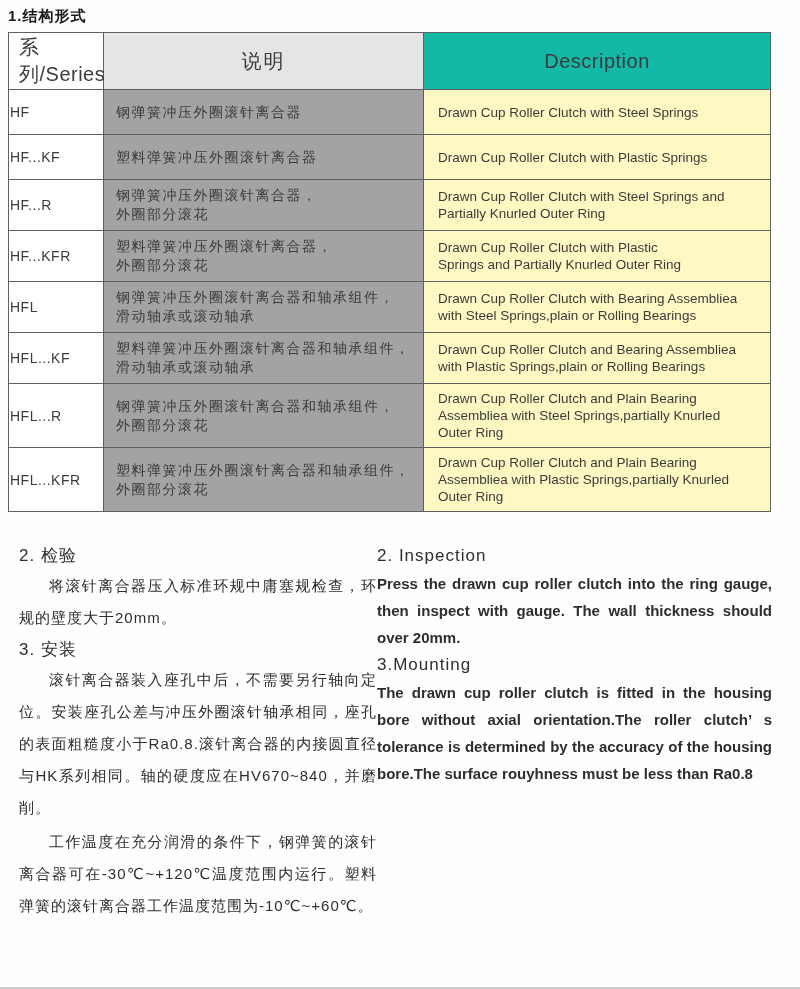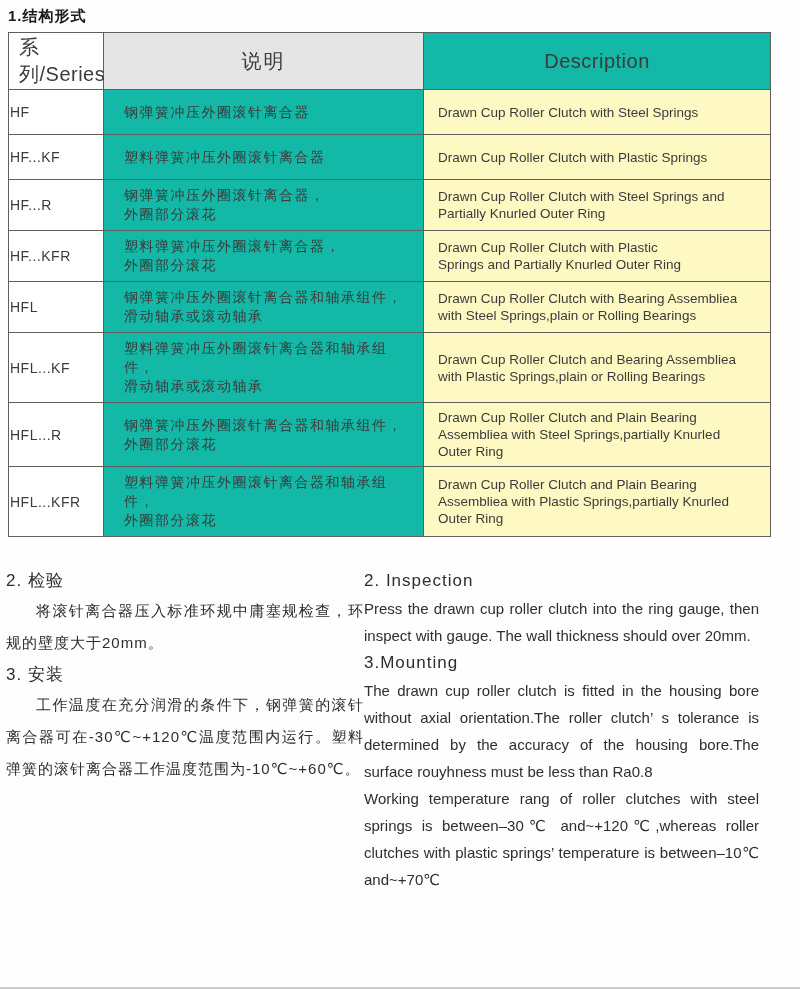--- a/index.html
+++ b/index.html
@@ -32,47 +32,47 @@
     border:1px solid #5f5f5f;
     vertical-align:middle;
     font-weight:400;
   }
   table.structure th{height:42px;font-size:20px;margin-top:40px;}
   th.h-series{text-align:left;padding-left:10px;background:#ffffff;letter-spacing:0.5px;}
   th.h-cn{text-align:center;background:#e5e5e5;letter-spacing:2px;}
   th.h-en{text-align:center;background:#14b8a6;letter-spacing:0.5px;}
   td.series{height:42px;background:#ffffff;letter-spacing:0.5px;}
   td.cn{
-    background:#14b8a6;padding:6px 20px;
+    background:#a3a3a3;padding:6px 12px;
     white-space:pre-line;line-height:19px;letter-spacing:1.5px;
   }
   td.en{
     background:#fef9c3;padding:6px 14px;
     white-space:pre-line;line-height:17px;font-size:13.5px;
   }
 
   
   .sections{
-    display:flex;justify-content:flex-start;
-    margin:30px 28px 0 6px;
+    display:flex;justify-content:flex-end;
+    margin:30px 28px 0 12px;
   }
   .col-cn{width:358px;}
   .col-en{width:395px;}
   h2.sec-h{
     font-size:17px;font-weight:400;color:#2e2e2e;
     margin:0;line-height:28px;letter-spacing:1px;
   }
   .col-cn p{
     font-size:15px;line-height:32px;color:#2e2e2e;
     margin:0 0 2px 0;text-indent:2em;letter-spacing:1px;
     text-align:justify;
   }
   .col-en p{
     font-size:15px;line-height:27px;color:#2e2e2e;
-    margin:0;text-align:justify;
+    margin:0;text-align:justify;font-weight:bold;
   }
 
   .footer-line{
     position:absolute;left:0;bottom:0;width:800px;height:2px;
     background:#cfcccc;
   }
 </style>
 </head>
 <body>
 
@@ -150,27 +150,27 @@
         </tr>
       </tbody>
   </table>
 
   <div class="sections">
 
     <div class="col-cn">
       <h2 class="sec-h">2. 检验</h2>
       <p>将滚针离合器压入标准环规中庸塞规检查，环规的壁度大于20mm。</p>
       <h2 class="sec-h">3. 安装</h2>
+      <p>滚针离合器装入座孔中后，不需要另行轴向定位。安装座孔公差与冲压外圈滚针轴承相同，座孔的表面粗糙度小于Ra0.8.滚针离合器的内接圆直径与HK系列相同。轴的硬度应在HV670~840，并磨削。</p>
       <p>工作温度在充分润滑的条件下，钢弹簧的滚针离合器可在-30℃~+120℃温度范围内运行。塑料弹簧的滚针离合器工作温度范围为-10℃~+60℃。</p>
     </div>
 
     <div class="col-en">
       <h2 class="sec-h">2. Inspection</h2>
       <p>Press the drawn cup roller clutch into the ring gauge, then inspect with gauge. The wall thickness should over 20mm.</p>
       <h2 class="sec-h">3.Mounting</h2>
       <p>The drawn cup roller clutch is fitted in the housing bore without axial orientation.The roller clutch’ s tolerance is determined by the accuracy of the housing bore.The surface rouyhness must be less than Ra0.8</p>
-      <p>Working temperature rang of roller clutches with steel springs is between–30℃ and~+120℃,whereas roller clutches with plastic springs’ temperature is between–10℃ and~+70℃</p>
     </div>
 
   </div>
 
   <div class="footer-line"></div>
 </div>
 
 </body></html>

